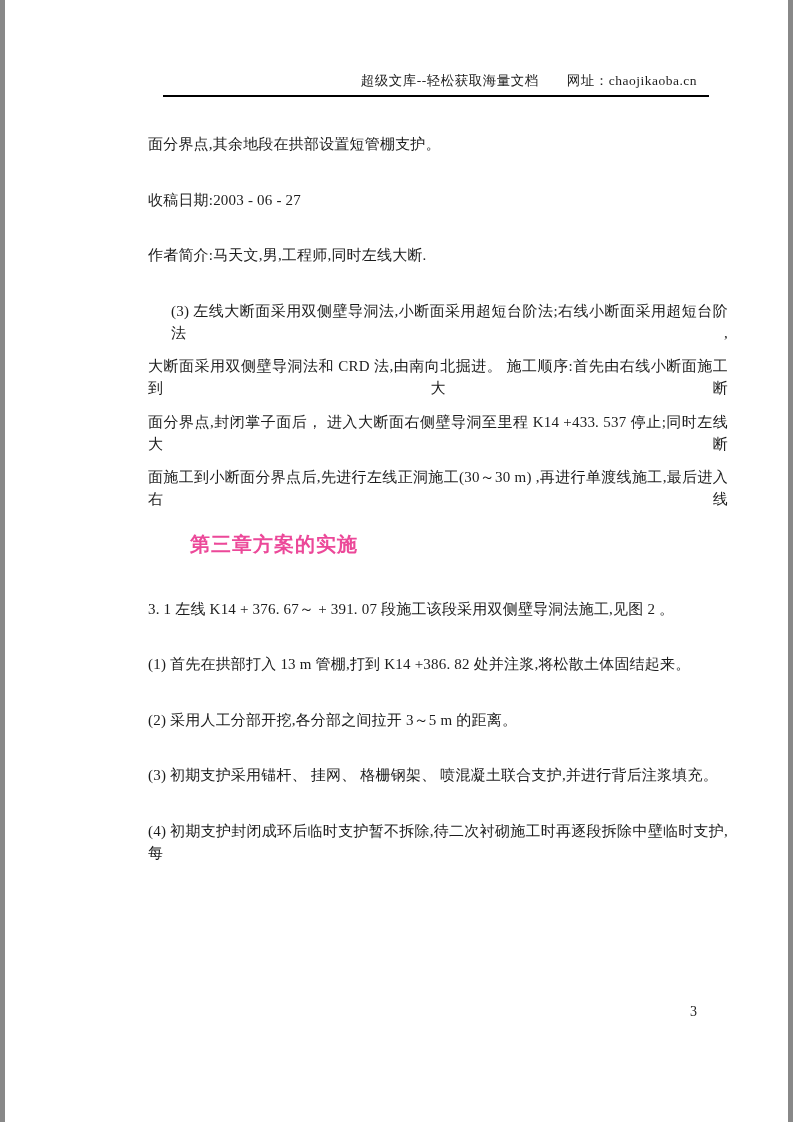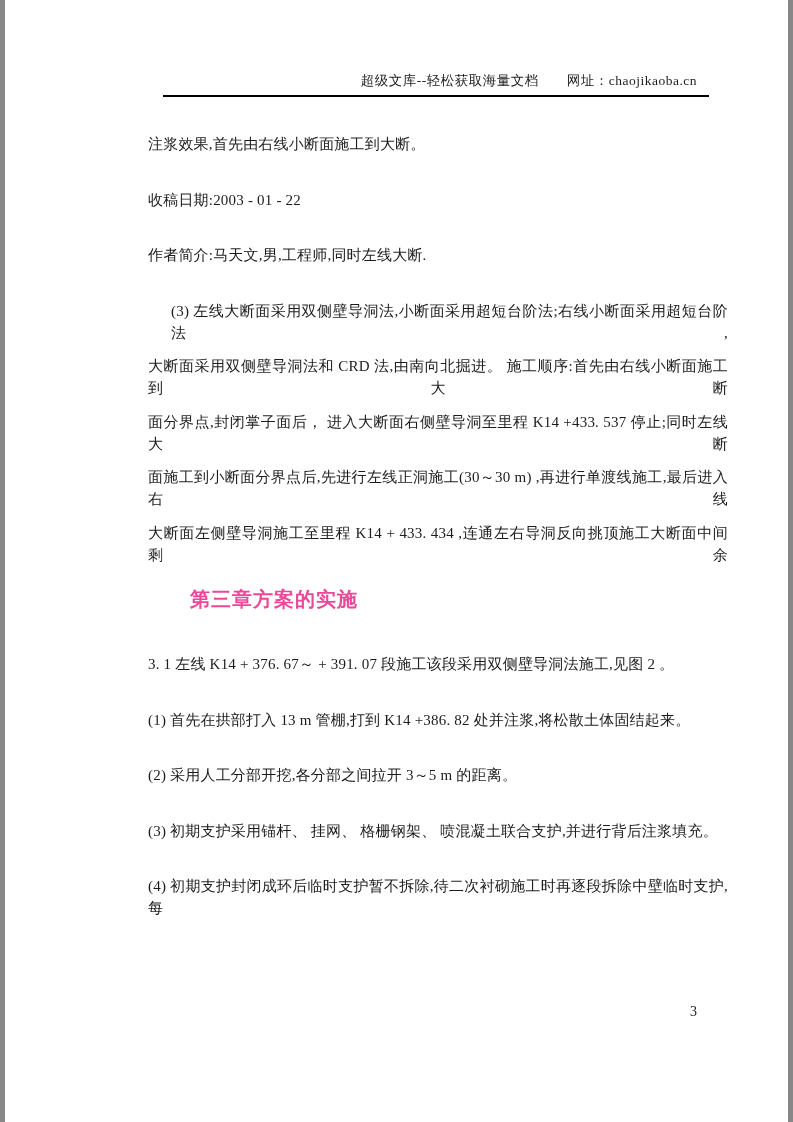--- a/index.html
+++ b/index.html
@@ -76,29 +76,28 @@
 <body>
 
 <div class="page">
 
   <div class="header-text">超级文库--轻松获取海量文档　　网址：chaojikaoba.cn</div>
 
   <div class="header-rule"></div>
 
   <div class="body-block">
 
-    <div class="line">注浆效果,首先由右线小断面施工到大断。</div>
-    <div class="line">收稿日期:2003 - 01 - 22</div>
+    <div class="line">面分界点,其余地段在拱部设置短管棚支护。</div>
+    <div class="line">收稿日期:2003 - 06 - 27</div>
     <div class="line">作者简介:马天文,男,工程师,同时左线大断.</div>
 
     <div class="line just indent">(3)  左线大断面采用双侧壁导洞法,小断面采用超短台阶法;右线小断面采用超短台阶法,</div>
     <div class="line just">大断面采用双侧壁导洞法和 CRD 法,由南向北掘进。 施工顺序:首先由右线小断面施工到大断</div>
     <div class="line just">面分界点,封闭掌子面后， 进入大断面右侧壁导洞至里程 K14 +433.  537  停止;同时左线大断</div>
     <div class="line just">面施工到小断面分界点后,先进行左线正洞施工(30～30 m) ,再进行单渡线施工,最后进入右线</div>
-    <div class="line just">大断面左侧壁导洞施工至里程 K14 +  433.  434 ,连通左右导洞反向挑顶施工大断面中间剩余</div>
 
     <div class="chapter-heading">第三章方案的实施</div>
 
     <div class="line">3.  1  左线 K14 +  376.  67～ +  391.  07  段施工该段采用双侧壁导洞法施工,见图 2 。</div>
     <div class="line">(1)  首先在拱部打入 13  m  管棚,打到 K14 +386.  82  处并注浆,将松散土体固结起来。</div>
     <div class="line">(2)  采用人工分部开挖,各分部之间拉开 3～5  m 的距离。</div>
     <div class="line">(3)  初期支护采用锚杆、 挂网、 格栅钢架、 喷混凝土联合支护,并进行背后注浆填充。</div>
     <div class="line just">(4)  初期支护封闭成环后临时支护暂不拆除,待二次衬砌施工时再逐段拆除中壁临时支护,每</div>
 
   </div>

